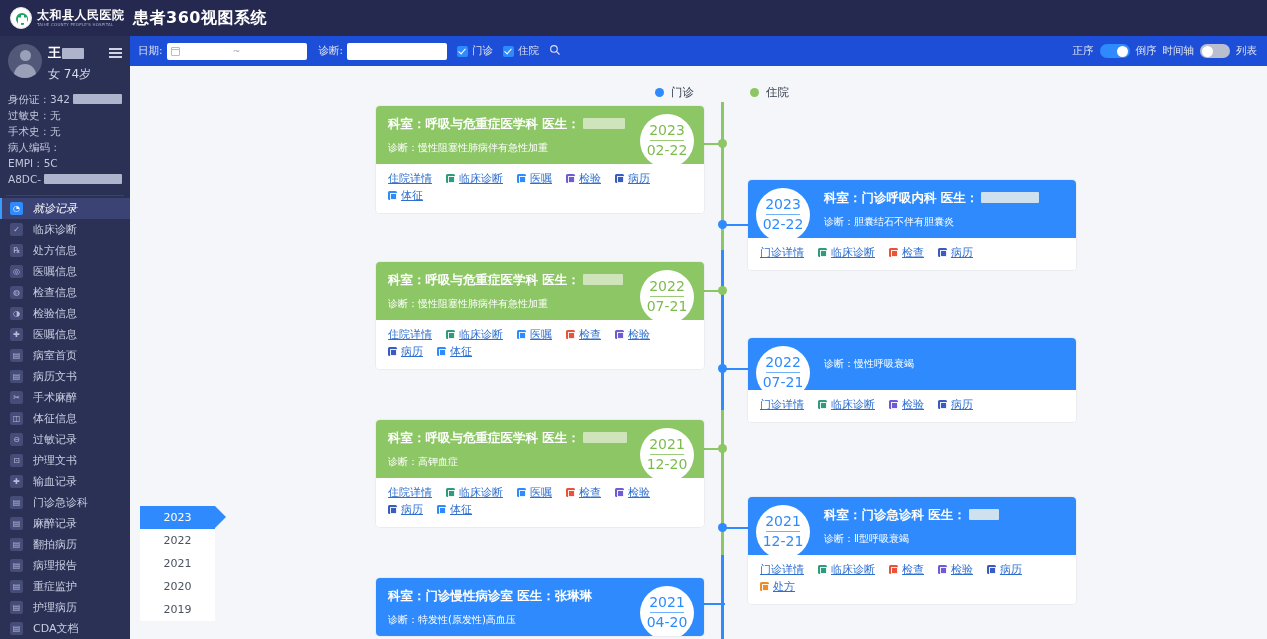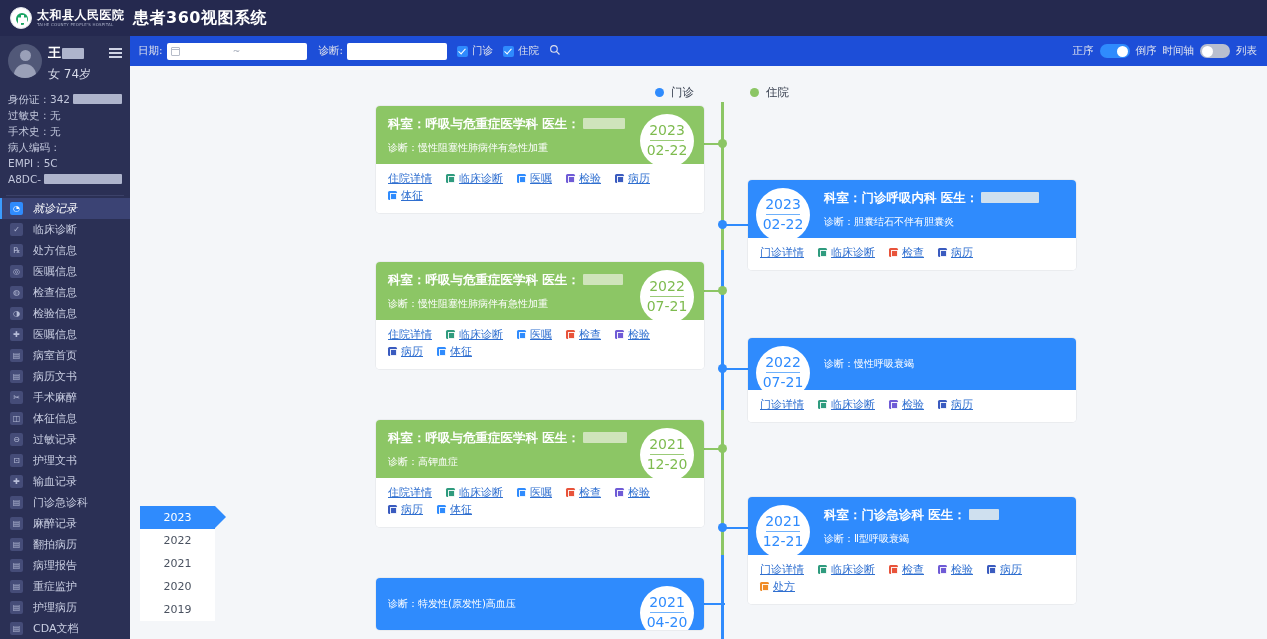--- a/index.html
+++ b/index.html
@@ -715,20 +715,21 @@
           </span>
         <span class="lnk">
             <span class="lnk-ico" style="background:#f08c28"></span>
             <span class="lnk-txt">处方</span>
           </span>
       </div>
     </div>
 
     <div class="card blue left" style="left:246px;top:512px">
       <div class="card-head">
+        <div class="c-dept">科室：门诊慢性病诊室 医生：张琳琳</div>
         <div class="c-diag">诊断：特发性(原发性)高血压</div>
         <div class="c-date">
           <div class="c-year">2021</div>
           <div class="c-hr"></div>
           <div class="c-md">04-20</div>
         </div>
       </div>
     </div>
 
     <div class="years">

